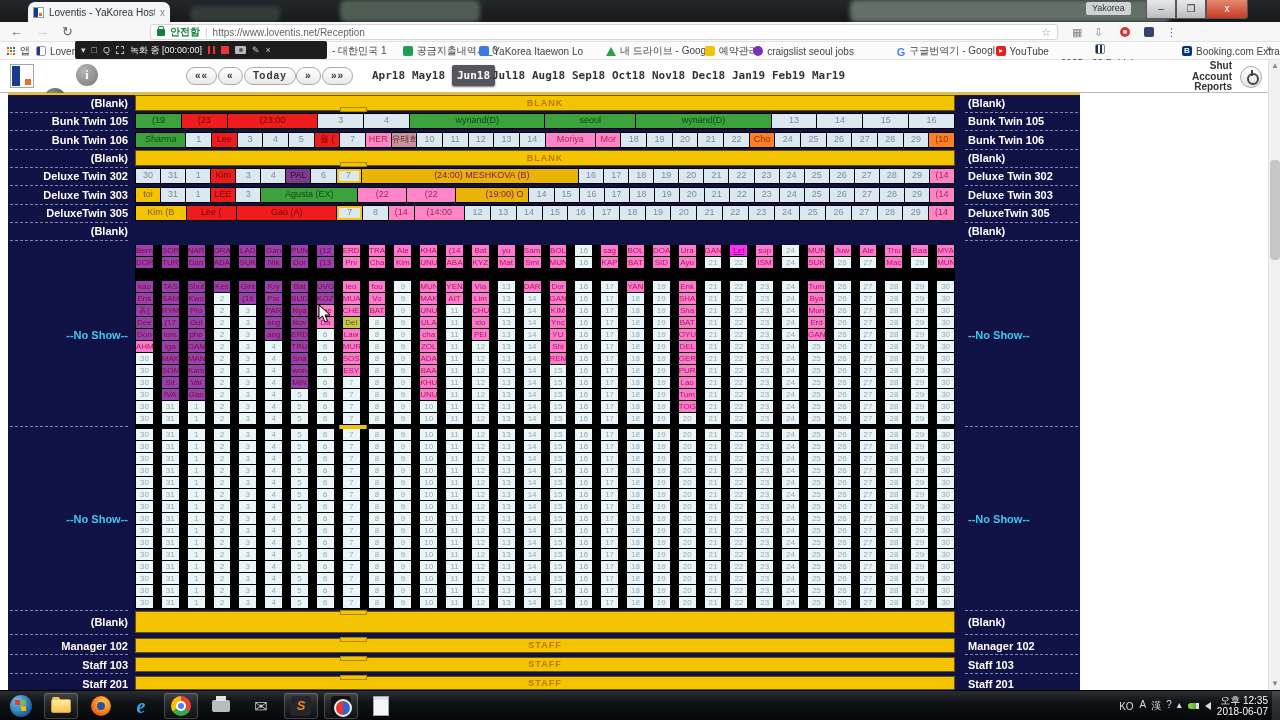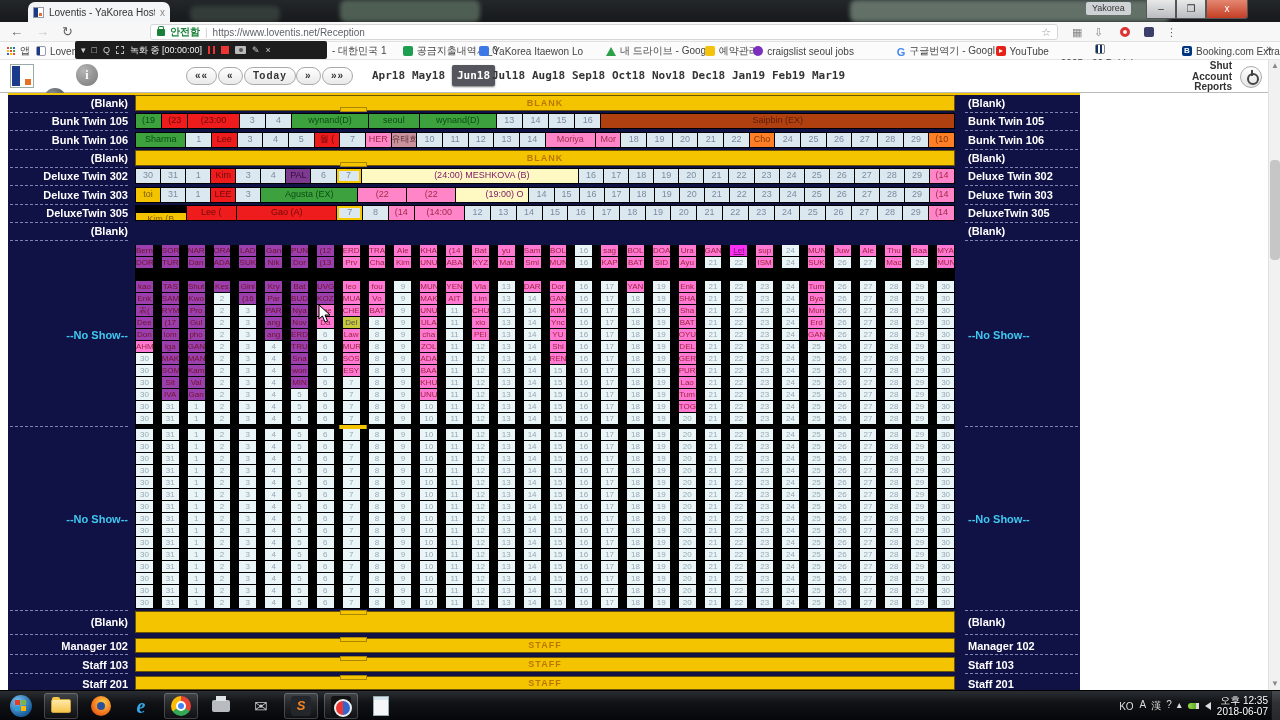--- a/index.html
+++ b/index.html
@@ -99,21 +99,21 @@
   .dash{position:absolute;border-top:1px dashed #7d83b5;height:0;}
   .ybar{position:absolute;left:127px;width:820px;background:#f5c400;border:1px solid #6b5500;
     font-size:9px;font-weight:bold;color:#b97700;text-align:center;letter-spacing:1px;}
   .notch{position:absolute;left:25%;width:3.125%;height:3px;background:#f5c400;outline:1px solid #a98700;}
   .grow{position:absolute;left:127px;width:820px;display:flex;background:#000;padding:1px;gap:1px;}
   .cell{flex-basis:0;min-width:0;overflow:hidden;font-size:9px;text-align:center;white-space:nowrap;line-height:13px;}
   .c-day{background:#dce8f0;color:#7c8aa0;}
   .c-green{background:#3da23d;color:#0b4d16;}
   .c-red{background:#ee1c1c;color:#6f0a0a;}
   .c-brown{background:#b0400f;color:#5e1d05;}
-  .c-magenta{background:#fef9c3;color:#7c1468;padding-left:24px;}
+  .c-magenta{background:#eab308;color:#7c1468;padding-left:24px;}
   .c-pink{background:#ff85c8;color:#9c2b4a;}
   .c-orange{background:#ff7f27;color:#7c3700;}
   .c-purple{background:#7d3b8f;color:#360c42;}
   .c-yellow{background:#f5c400;color:#7c5c00;}
   .c-gray{background:#c9939b;color:#5e3038;}
   .c-today{background:#dce8f0;color:#7c8aa0;box-shadow:inset 0 0 0 2px #f6c800;}
   .nsrow{position:absolute;left:127px;width:820px;height:12px;display:flex;background:#000;gap:9px;padding:0 1px;border-bottom:1px solid #000;}
   .ncell{flex:1 1 0;min-width:0;overflow:hidden;font-size:8px;text-align:center;white-space:nowrap;line-height:11px;margin-top:0;}
   .n-day{background:#e9f5f6;color:#9aa7b5;}
   .n-p{background:#9b3fae;color:#71132d;}
@@ -316,21 +316,20 @@
         <div class="cell c-red" style="flex-grow: 2;">(23:00</div>
         <div class="cell c-day" style="flex-grow: 1;">3</div>
         <div class="cell c-day" style="flex-grow: 1;">4</div>
         <div class="cell c-green" style="flex-grow: 3;">wynand(D)</div>
         <div class="cell c-green" style="flex-grow: 2;">seoul</div>
         <div class="cell c-green" style="flex-grow: 3;">wynand(D)</div>
         <div class="cell c-day" style="flex-grow: 1;">13</div>
         <div class="cell c-day" style="flex-grow: 1;">14</div>
         <div class="cell c-day" style="flex-grow: 1;">15</div>
         <div class="cell c-day" style="flex-grow: 1;">16</div>
-        <div class="cell c-brown" style="flex-grow: 14;">Saipbin (EX)</div>
       </div>
       <div class="lab l" style="top: 39px;">Bunk Twin 106</div>
       <div class="dash" style="top: 56px; left: 2px; width: 118px;"></div>
       <div class="lab r" style="top: 39px;">Bunk Twin 106</div>
       <div class="dash" style="top: 56px; left: 957px; width: 118px;"></div>
       <div class="grow" style="top: 39px; height: 16px;">
         <div class="cell c-green" style="flex-grow: 2;">Sharma</div>
         <div class="cell c-day" style="flex-grow: 1;">1</div>
         <div class="cell c-red" style="flex-grow: 1;">Lee</div>
         <div class="cell c-day" style="flex-grow: 1;">3</div>
@@ -427,21 +426,21 @@
         <div class="cell c-day" style="flex-grow: 1;">27</div>
         <div class="cell c-day" style="flex-grow: 1;">28</div>
         <div class="cell c-day" style="flex-grow: 1;">29</div>
         <div class="cell c-pink" style="flex-grow: 1;">(14</div>
       </div>
       <div class="lab l" style="top: 112px;">DeluxeTwin 305</div>
       <div class="dash" style="top: 129px; left: 2px; width: 118px;"></div>
       <div class="lab r" style="top: 112px;">DeluxeTwin 305</div>
       <div class="dash" style="top: 129px; left: 957px; width: 118px;"></div>
       <div class="grow" style="top: 112px; height: 16px;">
-        <div class="cell c-yellow" style="flex-grow: 2; margin-top: 7px;">Kim (B</div>
+        <div class="cell c-yellow" style="flex-grow: 2;">Kim (B</div>
         <div class="cell c-red" style="flex-grow: 2;">Lee (</div>
         <div class="cell c-red" style="flex-grow: 4;">Gao (A)</div>
         <div class="cell c-today" style="flex-grow: 1;">7</div>
         <div class="cell c-day" style="flex-grow: 1;">8</div>
         <div class="cell c-pink" style="flex-grow: 1;">(14</div>
         <div class="cell c-pink" style="flex-grow: 2;">(14:00</div>
         <div class="cell c-day" style="flex-grow: 1;">12</div>
         <div class="cell c-day" style="flex-grow: 1;">13</div>
         <div class="cell c-day" style="flex-grow: 1;">14</div>
         <div class="cell c-day" style="flex-grow: 1;">15</div>

